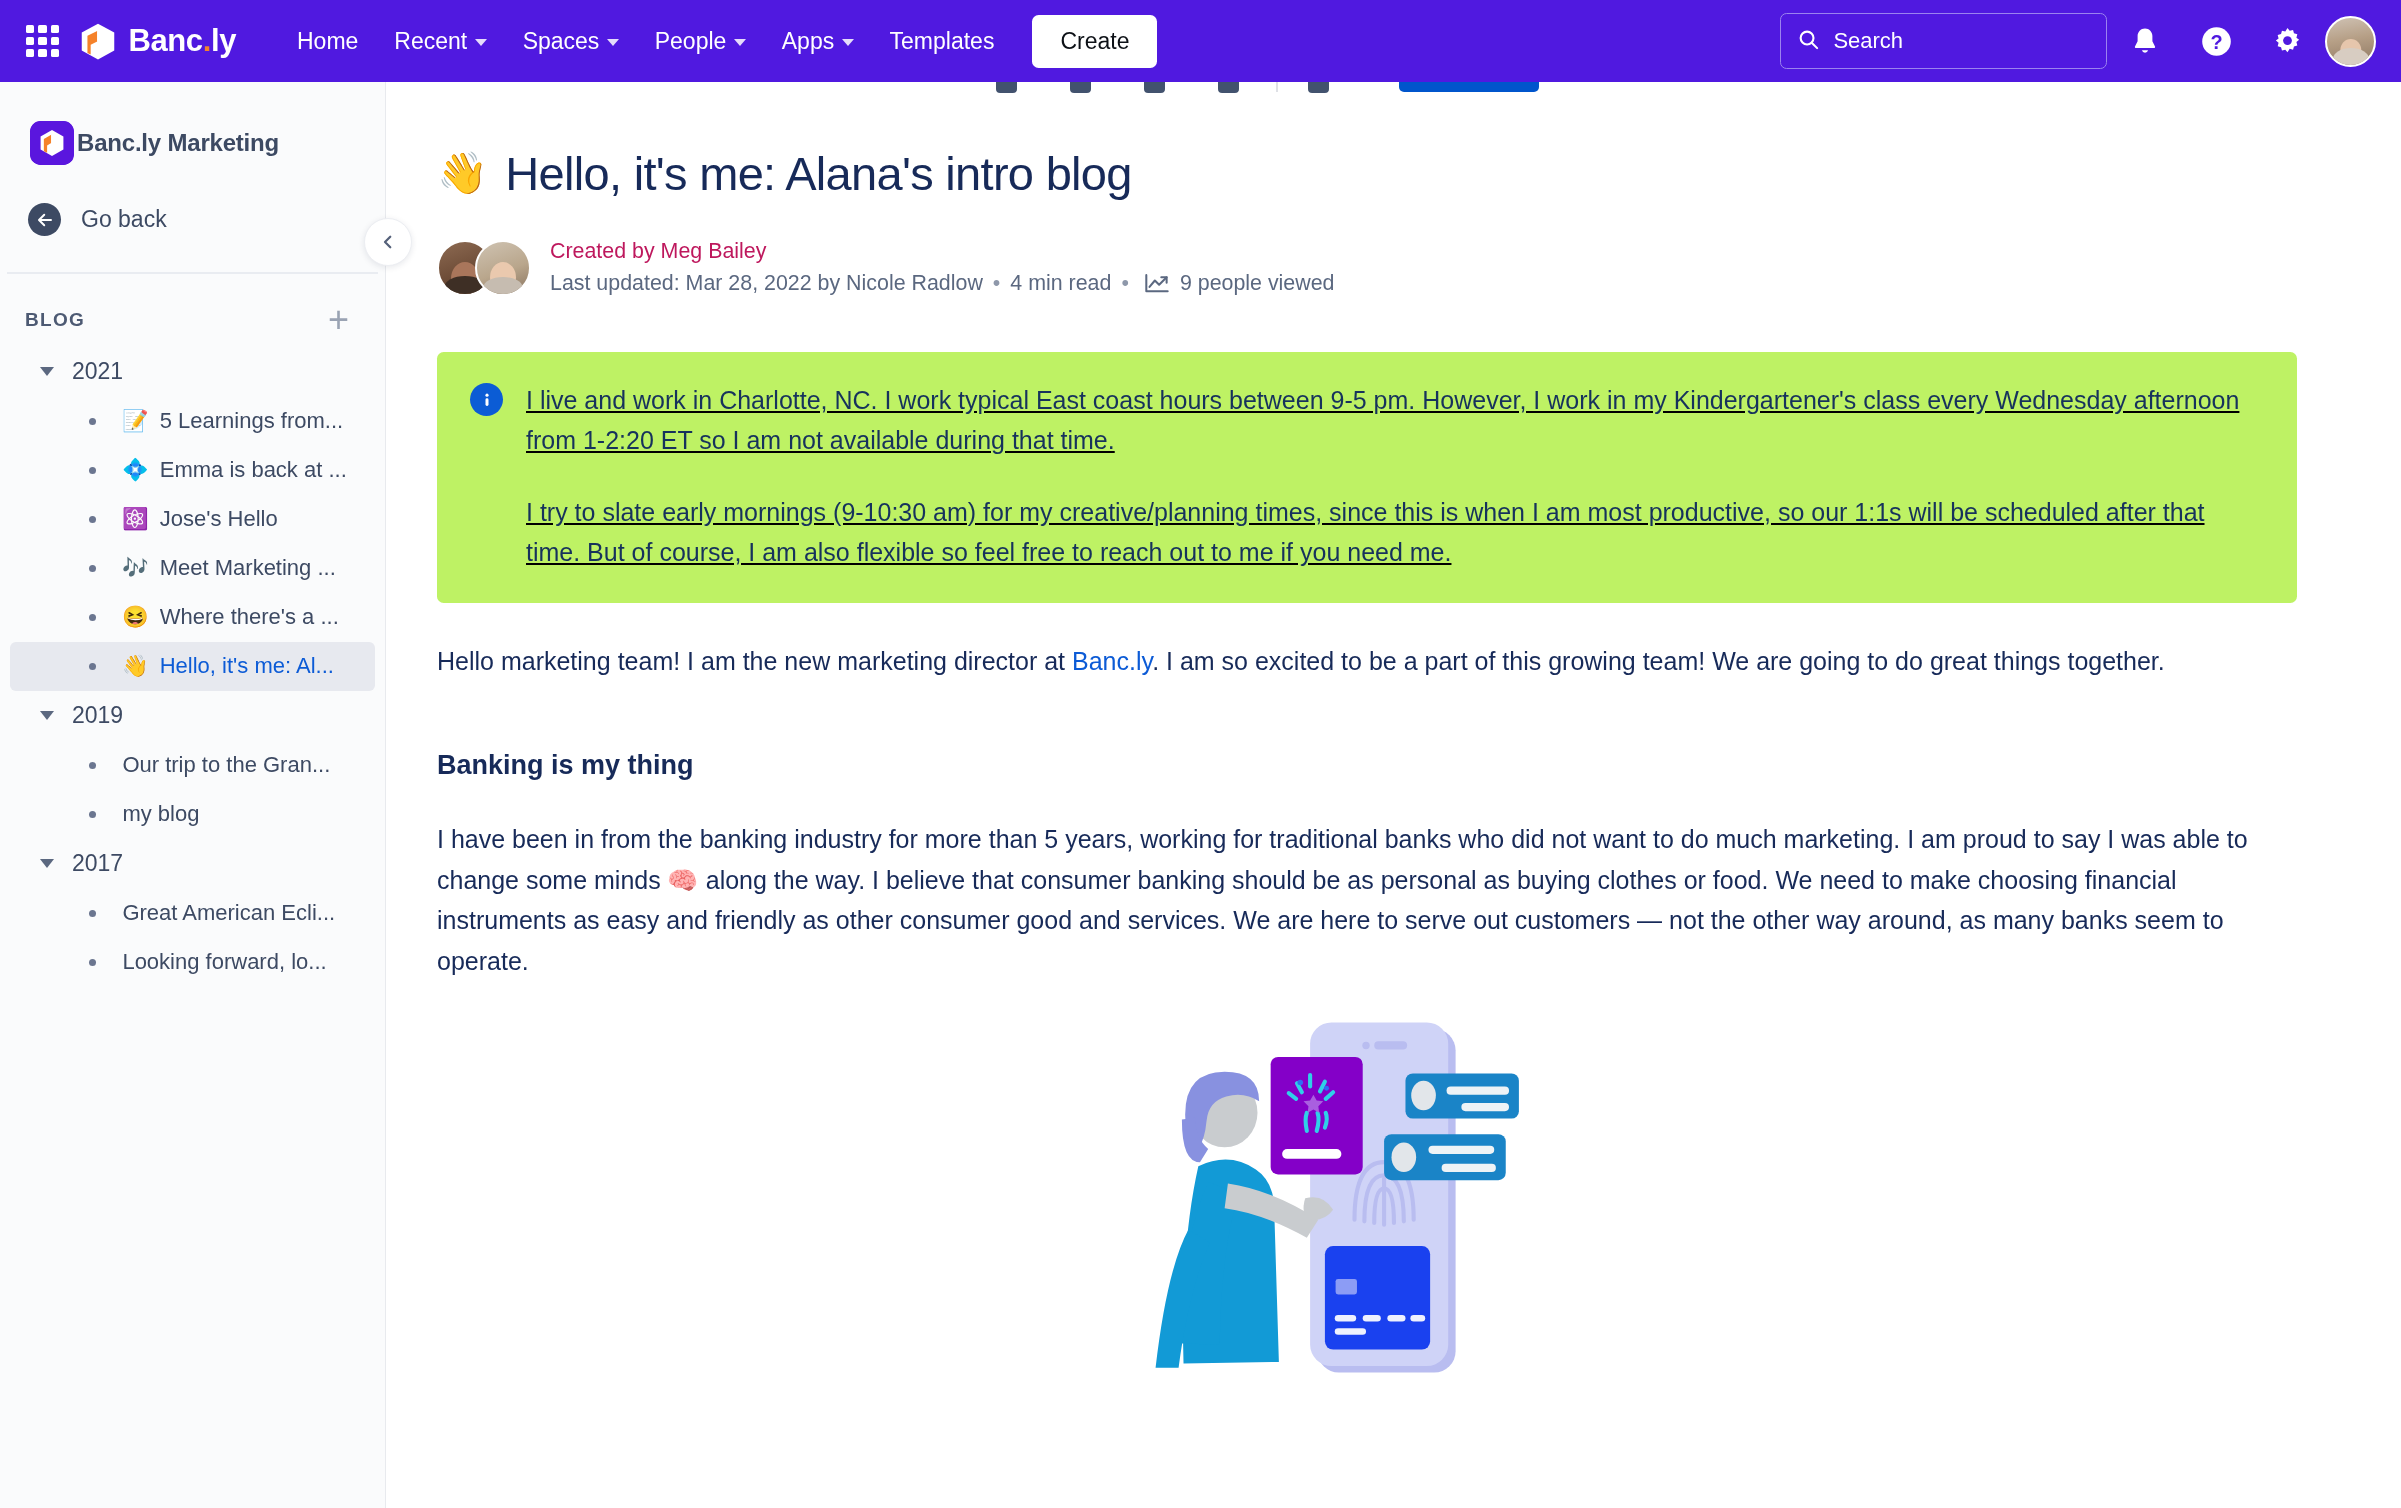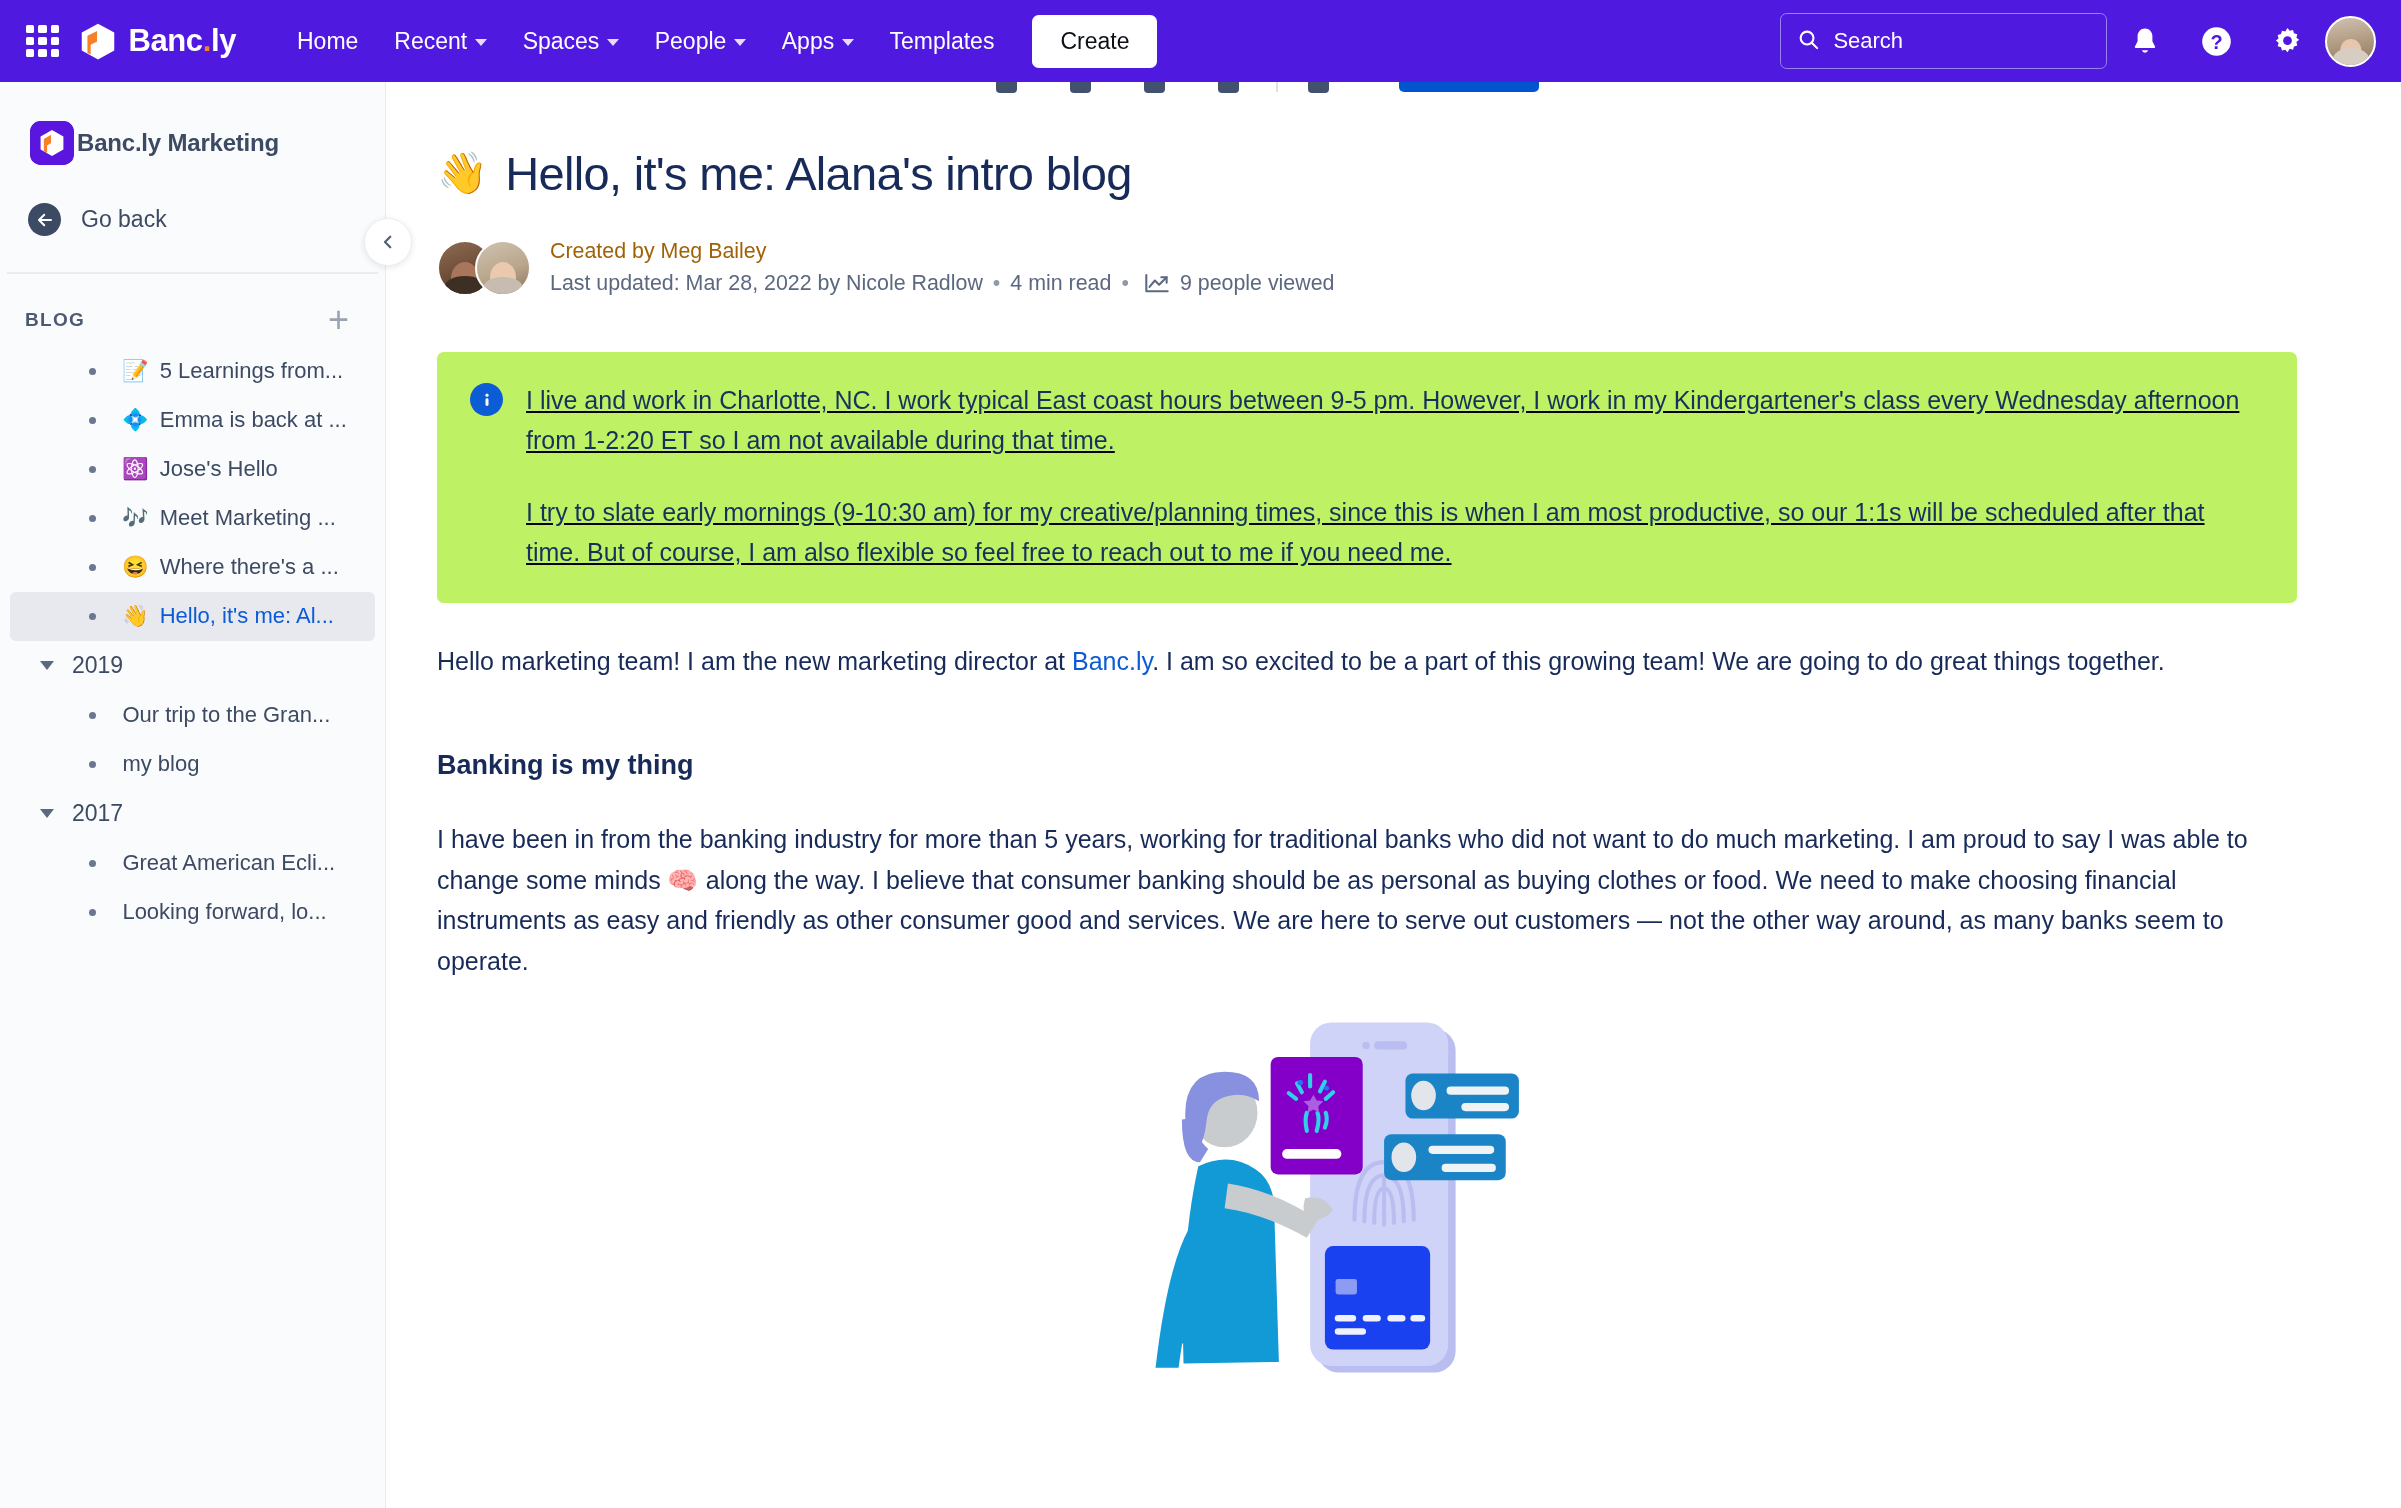--- a/index.html
+++ b/index.html
@@ -166,21 +166,21 @@
   }
   .av2 { margin-left: -18px; }
   .av-a { background: linear-gradient(160deg,#8d6a52 0%, #6b4a35 60%, #4a3526 100%); }
   .av-a::before { content:""; position:absolute; left:50%; top:40%; transform:translateX(-50%); width:28px; height:33px; border-radius:50%; background:#a9765b;}
   .av-a::after { content:""; position:absolute; left:50%; bottom:-3.3px; transform:translateX(-50%); width:41px; height:21.4px; border-radius:50% 50% 0 0; background:#3e2f25;}
   .av-b { background: linear-gradient(160deg,#cfc3b2 0%, #b9a68c 55%, #8a7560 100%); }
   .av-b::before { content:""; position:absolute; left:50%; top:40%; transform:translateX(-50%); width:26px; height:31px; border-radius:50%; background:#eac9ae;}
   .av-b::after { content:""; position:absolute; left:50%; bottom:-3.3px; transform:translateX(-50%); width:39px; height:20px; border-radius:50% 50% 0 0; background:#c6bcb0;}
 
   .byline-lines { display: flex; flex-direction: column; gap: 6.6px; }
-  .byline-l1 { font-size: 21.4px; color: #a16207; }
+  .byline-l1 { font-size: 21.4px; color: #be185d; }
   .byline-l2 { font-size: 21.4px; color: #5b6880; display: flex; align-items: center; gap: 10px; }
   .byline-sep { color: #8e98aa; }
 
   
   .infopanel {
     margin: 56px 105px 0 0; background: #bef264; border-radius: 6.6px;
     padding: 28px 33px 30px 33px; display: flex; gap: 23px; text-decoration: underline;
   }
   .info-icon {
     width: 33px; height: 33px; border-radius: 50%; background: #0B5CD5; flex: none;
@@ -315,20 +315,24 @@
 
     <div class="sb-divider"></div>
 
     <div class="sb-sectionhead">
       <span class="sb-sectionlabel">BLOG</span>
       <span class="sb-plus">+</span>
     </div>
 
     <div class="tree">
 
+      <div class="tree-year">
+        <span class="chev-down"></span>
+        <span>2021</span>
+      </div>
       <div class="tree-leaf">
         <span class="leaf-bullet"></span>
         <span class="leaf-emoji">📝</span>
         <span class="leaf-label">5 Learnings from...</span>
       </div>
       <div class="tree-leaf">
         <span class="leaf-bullet"></span>
         <span class="leaf-emoji">💠</span>
         <span class="leaf-label">Emma is back at ...</span>
       </div>

